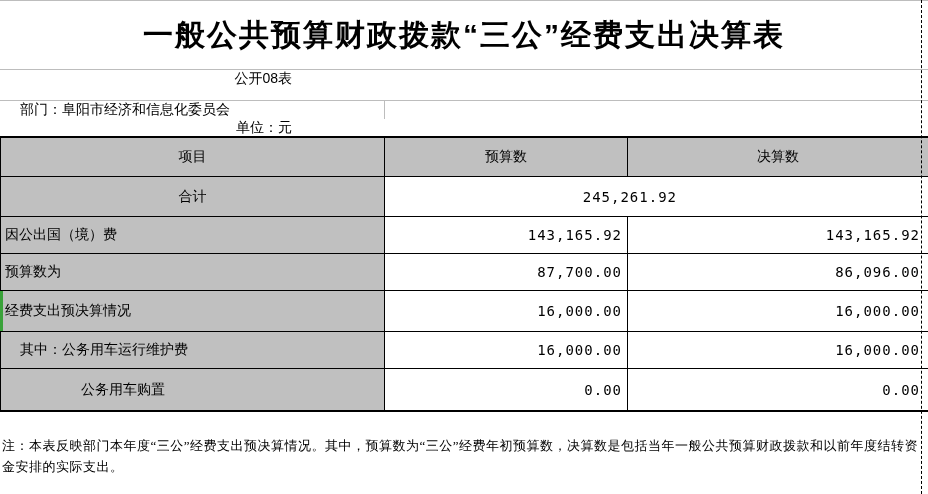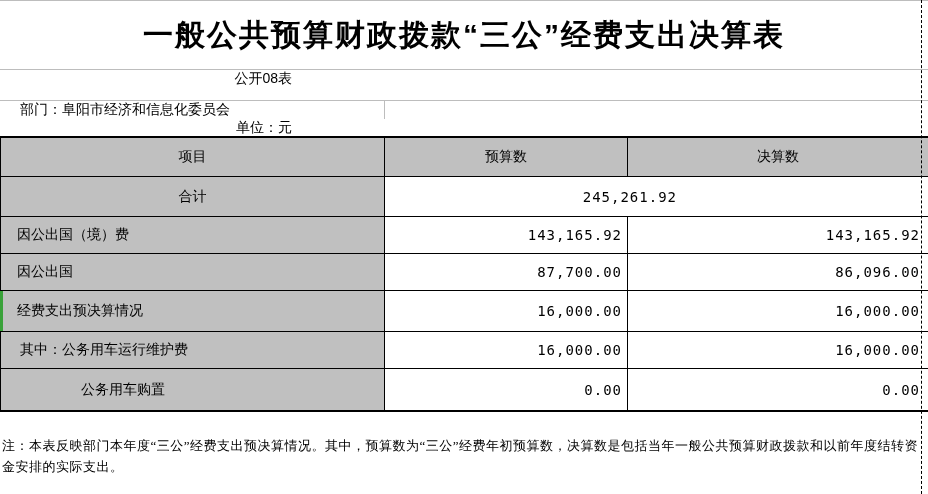--- a/index.html
+++ b/index.html
@@ -22,21 +22,21 @@
   .mc2 { width:243px; border-right:1px solid #bdbdbd; }
   .mc3 { width:300px; display:flex; align-items:center; justify-content:flex-end; padding-right:8px; }
 
   
   .data-table { border-top:2px solid #000; border-bottom:2px solid #000; border-left:1px solid #000; width:928px; }
   .trow { display:flex; border-bottom:1px solid #000; }
   .trow:last-child { border-bottom:none; }
   .h39{height:39px;} .h40{height:40px;} .h37{height:37px;} .h41{height:41px;}
 
   .cell { display:flex; align-items:center; font-size:14px; }
-  .c-item { width:384px; background:#c0c0c0; border-right:1px solid #000; padding-left:16px; position:relative; }
+  .c-item { width:384px; background:#c0c0c0; border-right:1px solid #000; padding-left:4px; position:relative; }
   .c-bud  { width:243px; border-right:1px solid #000; justify-content:flex-end; padding-right:5px;
             font-family:"DejaVu Sans Mono", monospace; letter-spacing:1px; }
   .c-fin  { width:300px; justify-content:flex-end; padding-right:8px;
             font-family:"DejaVu Sans Mono", monospace; letter-spacing:1px; }
   .header-row .cell { background:#c0c0c0; justify-content:center; padding:0; font-family:"Liberation Sans", sans-serif; letter-spacing:0; }
   .center { justify-content:center; padding-left:0; }
   .indent-1 { padding-left:19px; }
   .indent-2 { padding-left:80px; }
 
   .green-marker { position:absolute; left:-1px; top:0; width:3px; height:100%; background:#3aa23a; }
@@ -84,21 +84,21 @@
       <div class="cell c-fin">245,261.92</div>
     </div>
 
     <div class="trow h37">
       <div class="cell c-item">因公出国（境）费</div>
       <div class="cell c-bud">143,165.92</div>
       <div class="cell c-fin">143,165.92</div>
     </div>
 
     <div class="trow h37">
-      <div class="cell c-item">因公出国</div>
+      <div class="cell c-item">预算数为</div>
       <div class="cell c-bud">87,700.00</div>
       <div class="cell c-fin">86,096.00</div>
     </div>
 
     <div class="trow h41">
       <div class="cell c-item">
         <span class="green-marker"></span>
         <span>经费支出预决算情况</span>
       </div>
       <div class="cell c-bud">16,000.00</div>

